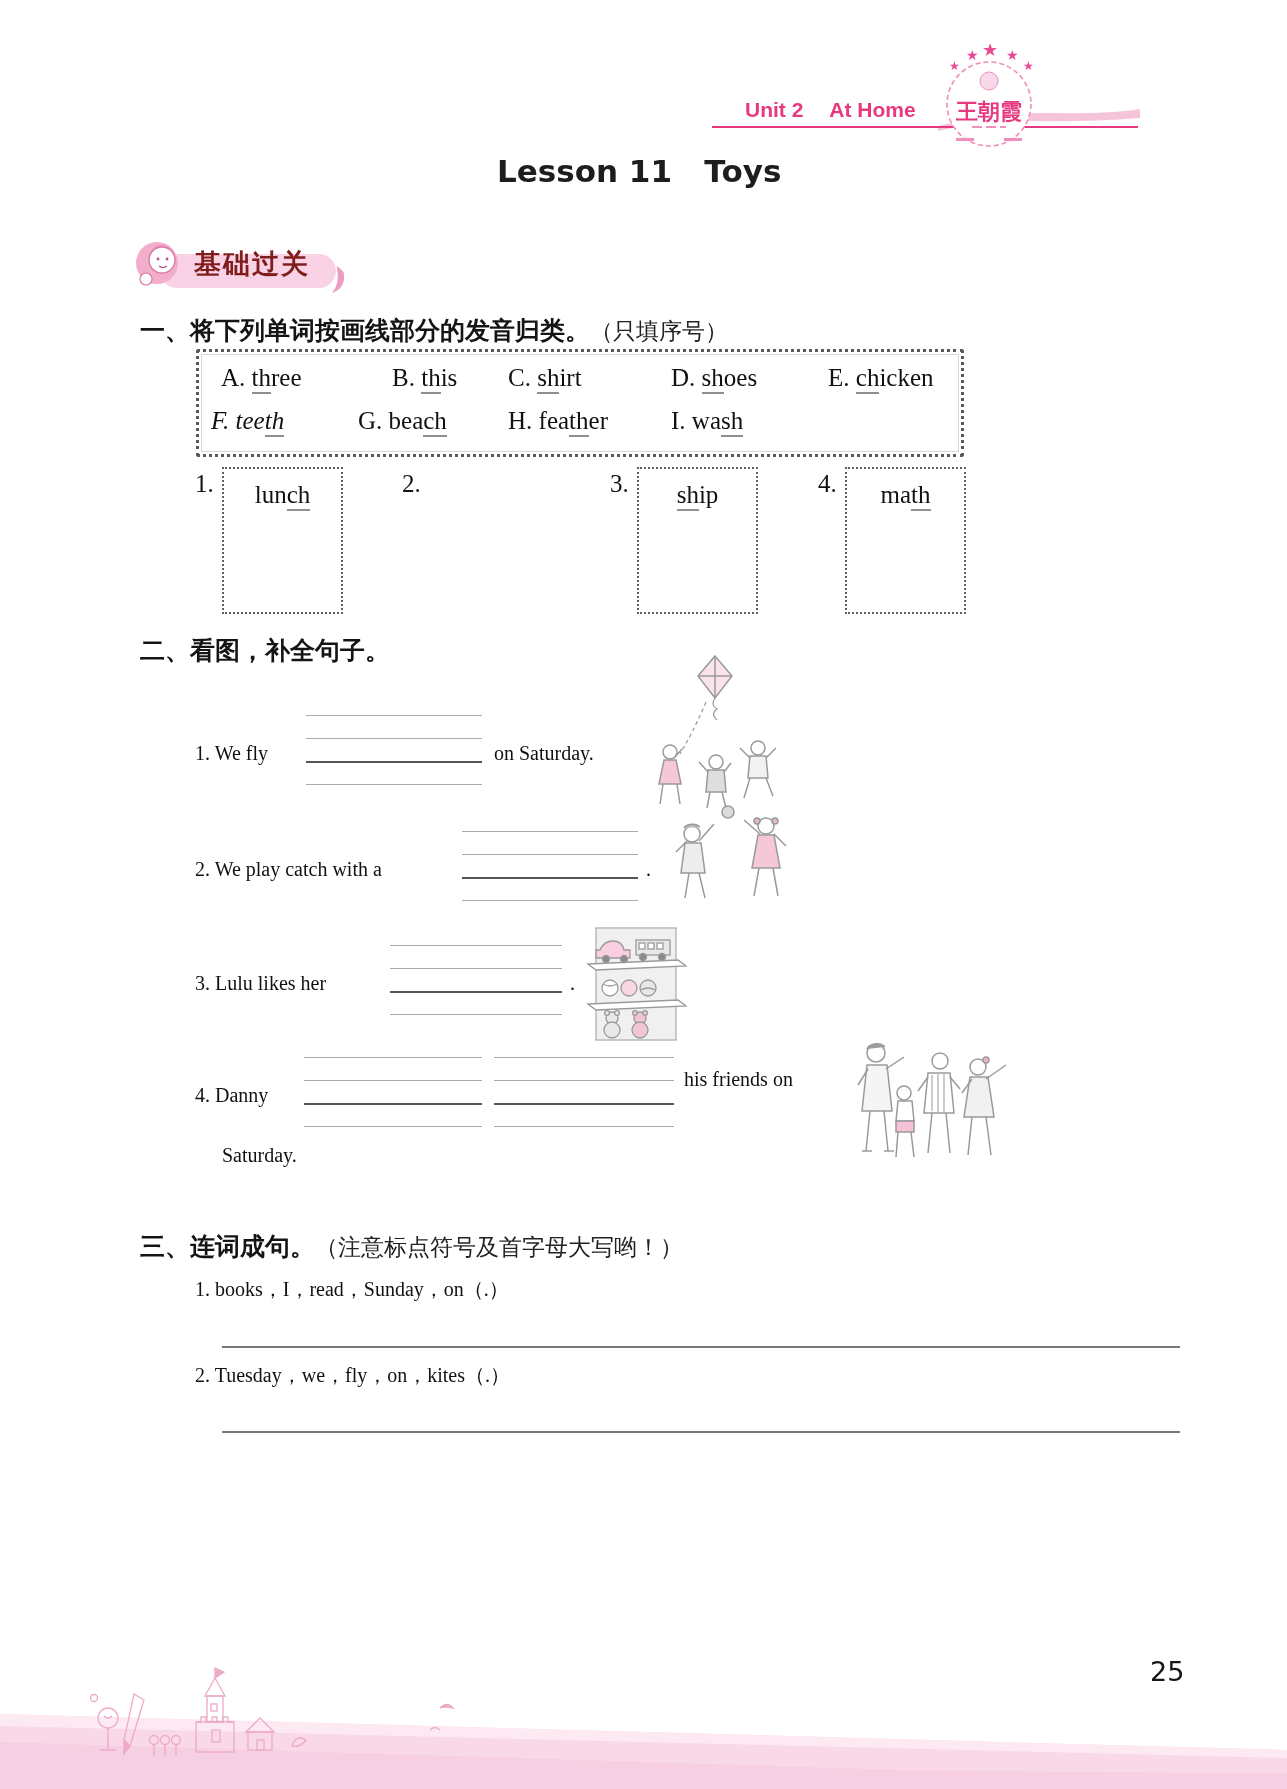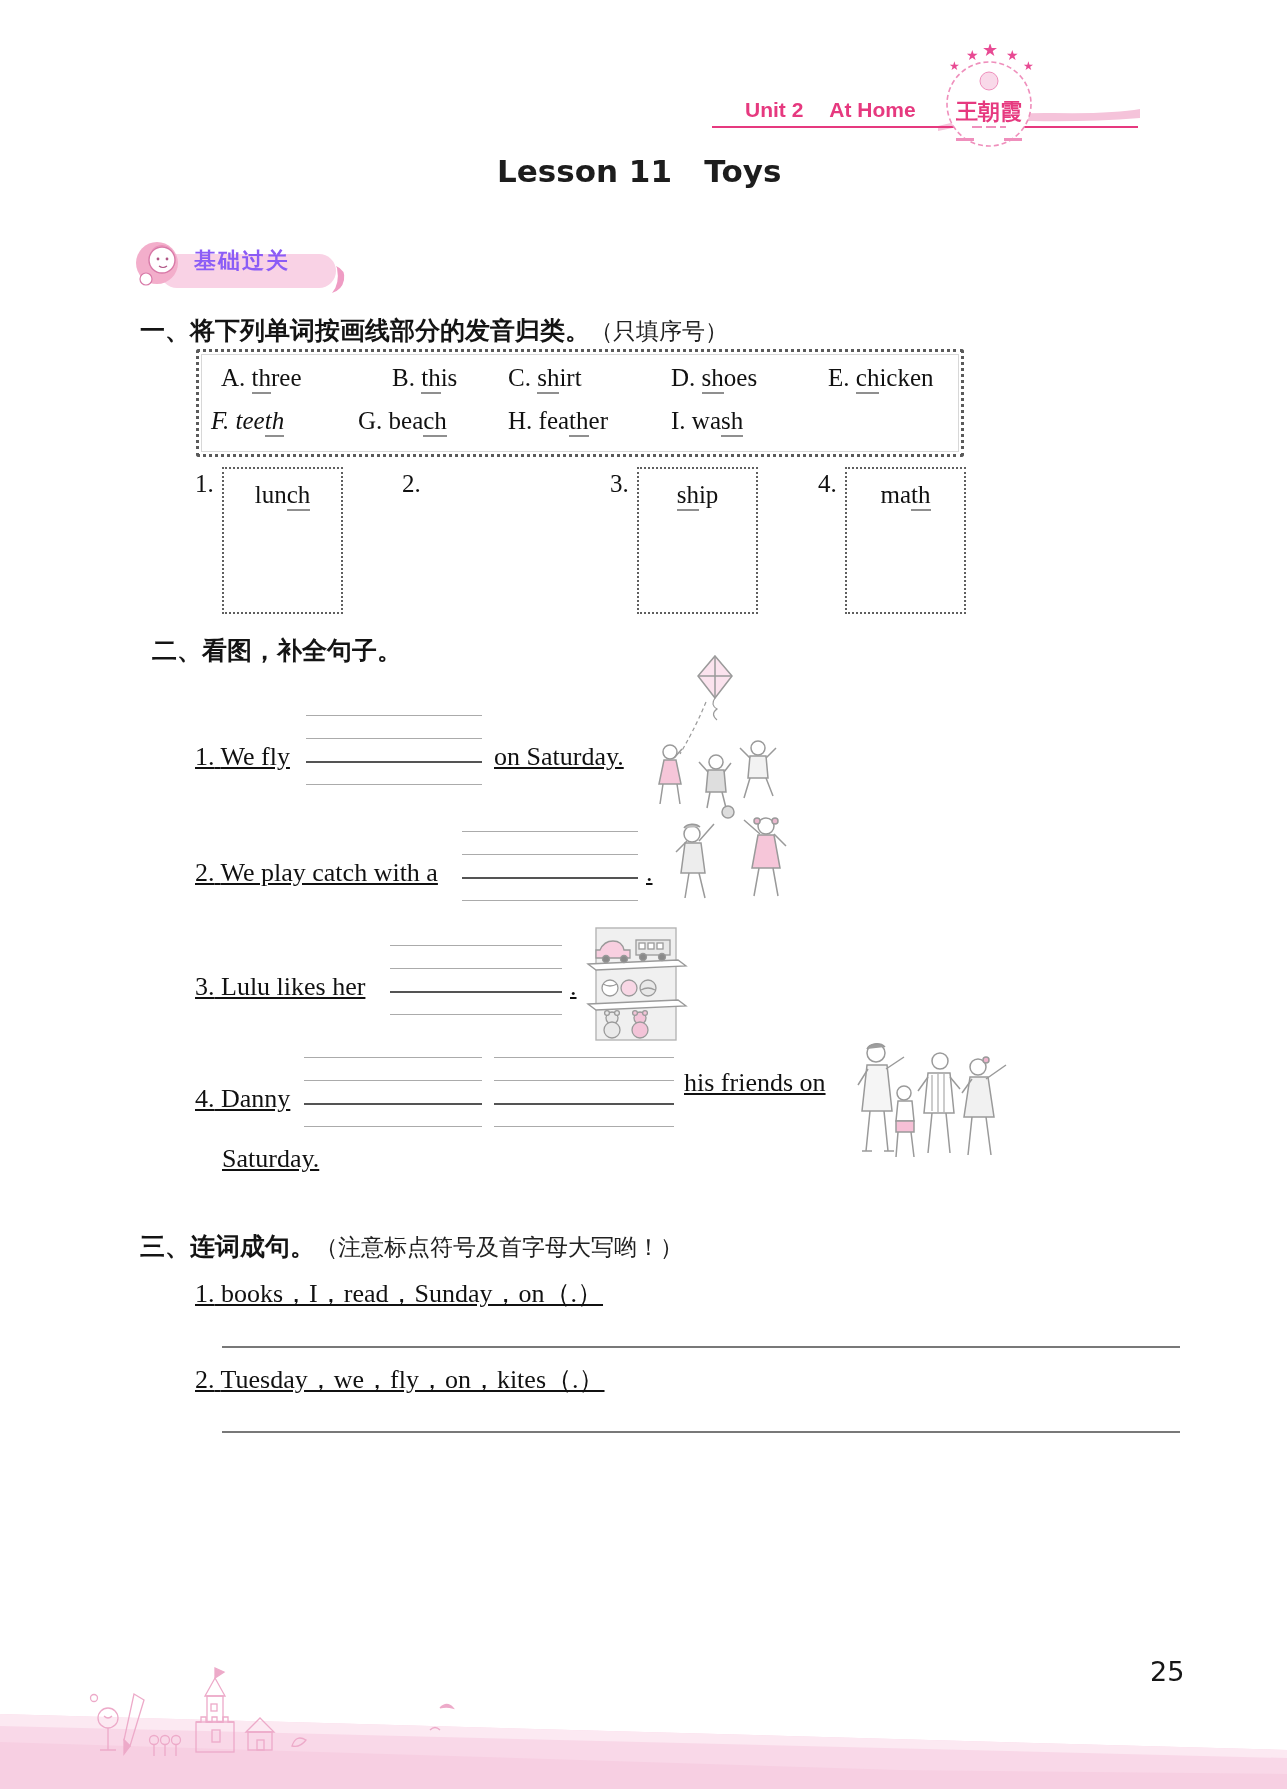--- a/index.html
+++ b/index.html
@@ -18,41 +18,41 @@
   .page-title{position:absolute;left:465px;top:153px;
               font-family:"DejaVu Sans","Liberation Sans",sans-serif;font-weight:600;
               font-size:31px;color:#1d1d1d;white-space:pre;margin-left:32px;}
 
   
   .badge-pill{position:absolute;left:160px;top:254px;width:176px;height:34px;border-radius:17px;
               background:#f9d2e5;z-index:1;}
   .badge-avatar{position:absolute;left:134px;top:236px;z-index:3;}
   .badge-text{position:absolute;left:194px;top:246px;z-index:2;
               font-family:Liberation Sans, sans-serif;font-weight:700;
-              font-size:22px;color:#8b5cf6;letter-spacing:2px;}
+              font-size:27px;color:#7f1d1d;letter-spacing:2px;}
   .badge-tail{position:absolute;left:332px;top:266px;z-index:2;}
 
   
   .cn-h{position:absolute;font-family:"Liberation Sans","DejaVu Sans",sans-serif;
         font-weight:700;font-size:25px;color:#141414;white-space:nowrap;}
   .cn-h .note{font-family:"Liberation Serif","DejaVu Serif",serif;font-weight:400;font-size:23px;color:#222;}
 
   
   .word-box{position:absolute;left:196px;top:349px;width:762px;height:102px;
             border:3px dotted #5a5a5a;border-radius:3px;outline:1px solid #d8d8d8;outline-offset:-6px;}
   .bk{position:absolute;font-size:25px;white-space:nowrap;}
   .u{border-bottom:2px solid #8f8f8f;padding-bottom:1px;}
 
   
   .grp-label{position:absolute;font-size:25px;}
   .grp-box{position:absolute;width:117px;height:143px;border:2px dotted #5f5f5f;}
   .grp-word{display:block;text-align:center;margin-top:12px;font-size:25px;}
 
   
-  .sent{position:absolute;font-size:26px;white-space:nowrap;text-decoration:underline;}
+  .sent{position:absolute;font-size:20px;white-space:nowrap;}
   .wlines{position:absolute;height:70px;
           background-image:linear-gradient(#ababab,#ababab),linear-gradient(#ababab,#ababab),
                            linear-gradient(#545454,#545454),linear-gradient(#ababab,#ababab);
           background-size:100% 1px,100% 1px,100% 2px,100% 1px;
           background-position:0 0,0 23px,0 46px,0 69px;background-repeat:no-repeat;}
   .ans-line{position:absolute;width:958px;height:2px;background:#787878;}
 
   .illu{position:absolute;}
 
   
@@ -133,21 +133,21 @@
   <span class="grp-label" style="left:402px;top:470px;">2.</span>
   <span class="grp-label" style="left:610px;top:470px;">3.</span>
   <div class="grp-box" style="left:637px;top:467px;">
     <span class="grp-word"><span></span><span class="u">sh</span><span>ip</span></span>
   </div>
   <span class="grp-label" style="left:818px;top:470px;">4.</span>
   <div class="grp-box" style="left:845px;top:467px;">
     <span class="grp-word"><span>ma</span><span class="u">th</span><span></span></span>
   </div>
 
-  <div class="cn-h" style="left:140px;top:634px;margin-left:12px;">
+  <div class="cn-h" style="left:140px;top:634px;">
     <span>二、</span><span>看图，补全句子。</span>
   </div>
 
   <span class="sent" style="left:195px;top:742px;"><span>1.</span> <span>We fly</span></span>
   <div class="wlines" style="left:306px;top:715px;width:176px;"></div>
   <span class="sent" style="left:494px;top:742px;">on Saturday.</span>
   <svg class="illu" style="left:636px;top:648px;" width="158" height="162" viewBox="0 0 158 162">
     <g stroke="#9a9a9a" stroke-width="1.5" fill="none">
       <path d="M79,8 L96,28 L79,50 L62,28 Z" fill="#fbe3ee"></path>
       <path d="M79,8 L79,50 M62,28 L96,28"></path>

